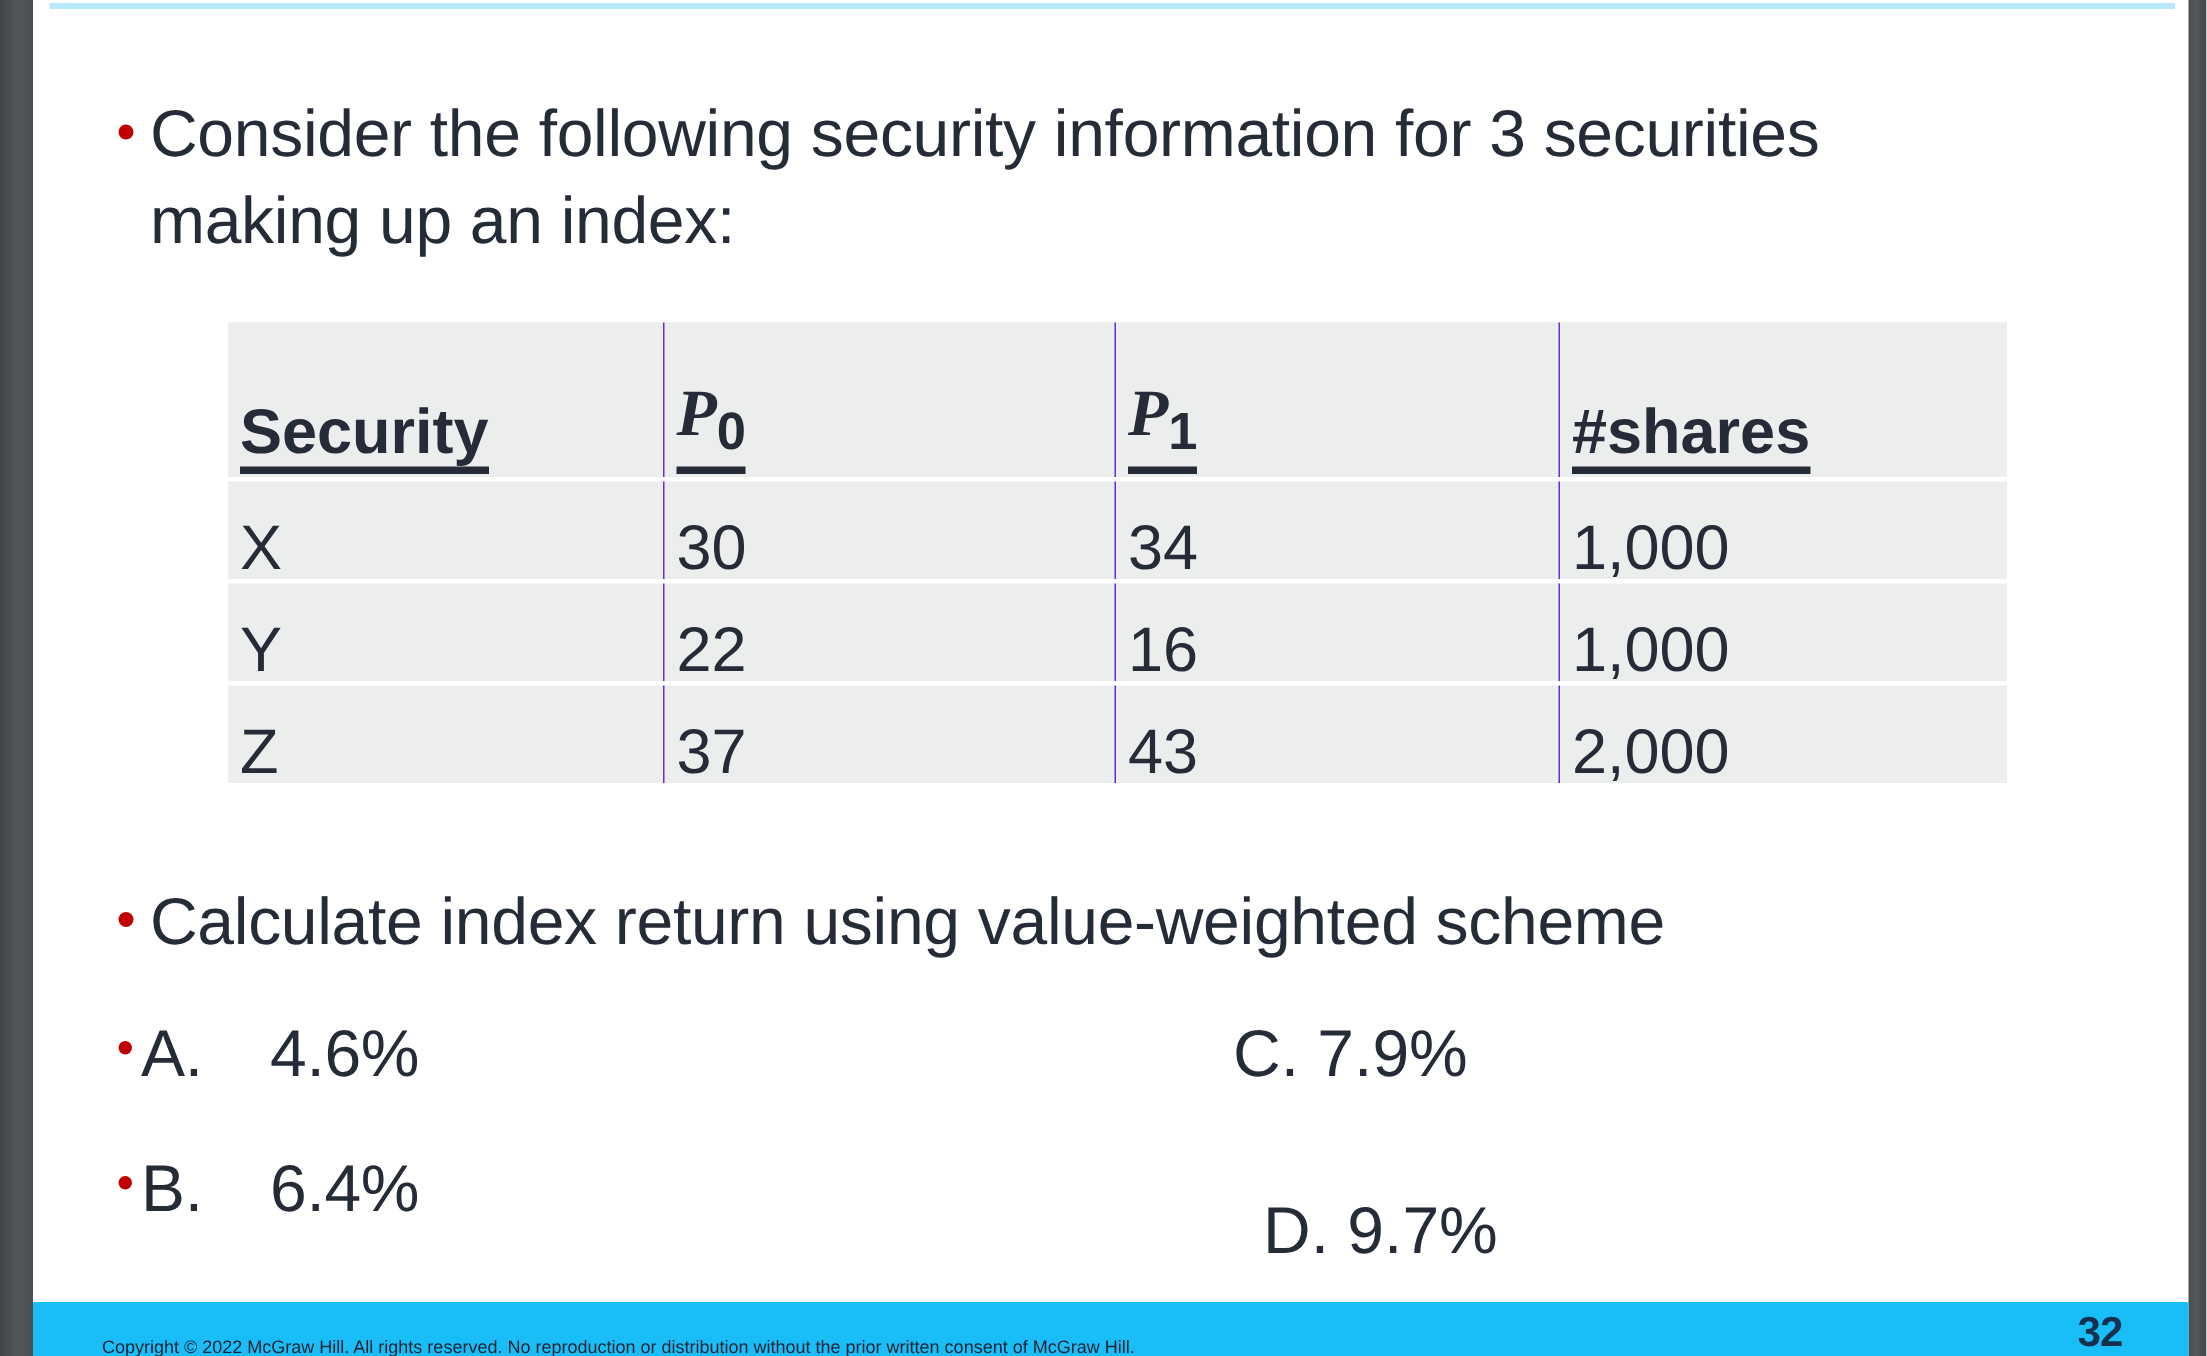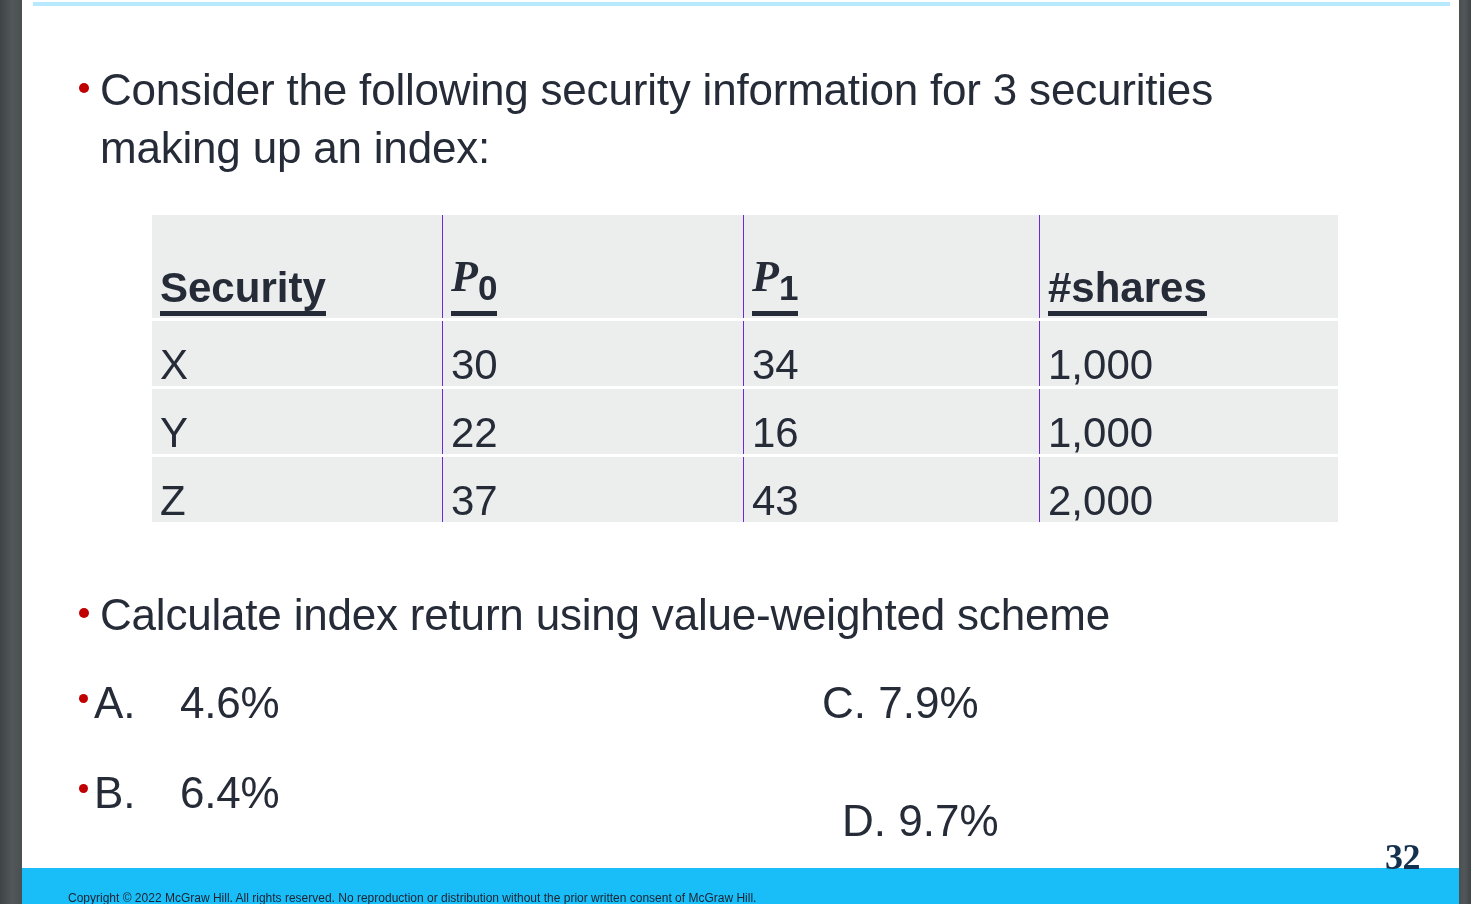--- a/index.html
+++ b/index.html
@@ -53,28 +53,27 @@
     width: 1050px;
     font-size: 12px;
     line-height: 14px;
     color: #1b2230;
     white-space: nowrap;
     overflow: hidden;
     margin-left: 40px;
   }
   .page-number {
     position: absolute;
-    left: 1385px; top: 836px;
+    left: 1385px; top: 872px;
     width: 60px;
     text-align: left;
-    font-size: 36px;
+    font-size: 28px;
     font-weight: bold;
     color: #14304f;
     letter-spacing: -0.5px;
-    font-family: Liberation Serif, serif;
   }
 
   
   .content {
     position: absolute;
     left: 22px; top: 6px;
     width: 1437px; height: 862px;
   }
 
   .bullet-row {

